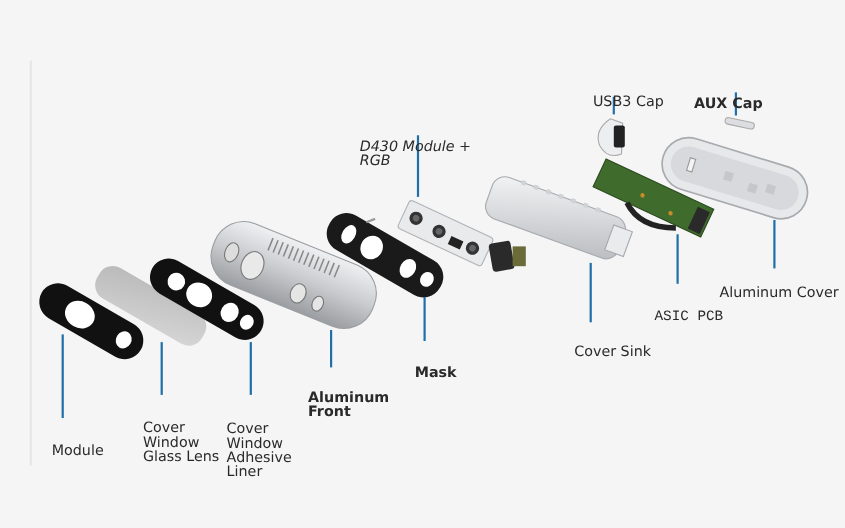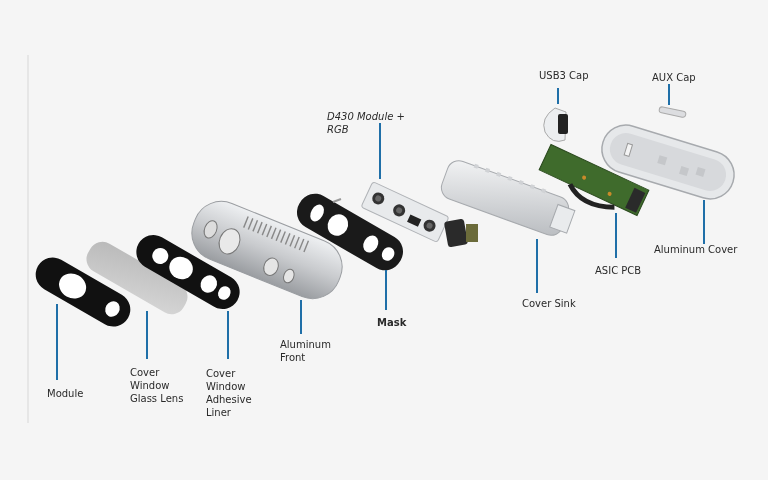--- a/index.html
+++ b/index.html
@@ -1,19 +1,19 @@
 <!DOCTYPE html>
 <html><head>
 <meta charset="utf-8">
 <style>
   html, body { margin:0; padding:0; }
   body { width:768px; height:480px; background:#f5f5f5; position:relative; overflow:hidden;
          font-family:"DejaVu Sans", sans-serif; }
   #canvas { position:absolute; left:0; top:0; width:768px; height:480px; }
-  .label { position:absolute; font-size:10px; line-height:13px; color:#2a2a2a; white-space:pre-line; }
+  .label { position:absolute; font-size:13px; line-height:13px; color:#2a2a2a; white-space:pre-line;margin-top:17px; }
   .leader { position:absolute; width:2px; background:#1f6fa8; }
   .vline { position:absolute; left:27px; top:55px; width:2px; height:368px; background:#e6e6e6; }
 </style>
 </head>
 <body>
 
 <div class="vline"></div>
 
 <svg id="canvas" viewBox="0 0 768 480">
   <defs>
@@ -154,22 +154,22 @@
 <div class="leader" style="left:703px;top:200px;height:44px;"></div>
 
 <div class="label" style="left:47px;top:387px;">Module</div>
 <div class="label" style="left:130px;top:366px;">Cover
 Window
 Glass Lens</div>
 <div class="label" style="left:206px;top:367px;">Cover
 Window
 Adhesive
 Liner</div>
-<div class="label" style="left:280px;top:338px;">Aluminum
+<div class="label" style="left:280px;top:338px;font-weight:bold;">Aluminum
 Front</div>
 <div class="label" style="left:377px;top:316px;font-weight:bold;">Mask</div>
 <div class="label" style="left:327px;top:110px;font-style:italic;">D430 Module +
 RGB</div>
 <div class="label" style="left:522px;top:297px;">Cover Sink</div>
 <div class="label" style="left:539px;top:69px;">USB3 Cap</div>
-<div class="label" style="left:595px;top:264px;">ASIC PCB</div>
-<div class="label" style="left:652px;top:71px;">AUX Cap</div>
+<div class="label" style="left:595px;top:264px;font-family:Liberation Mono, monospace;">ASIC PCB</div>
+<div class="label" style="left:631px;top:71px;font-weight:bold;">AUX Cap</div>
 <div class="label" style="left:654px;top:243px;">Aluminum Cover</div>
 
 </body></html>

